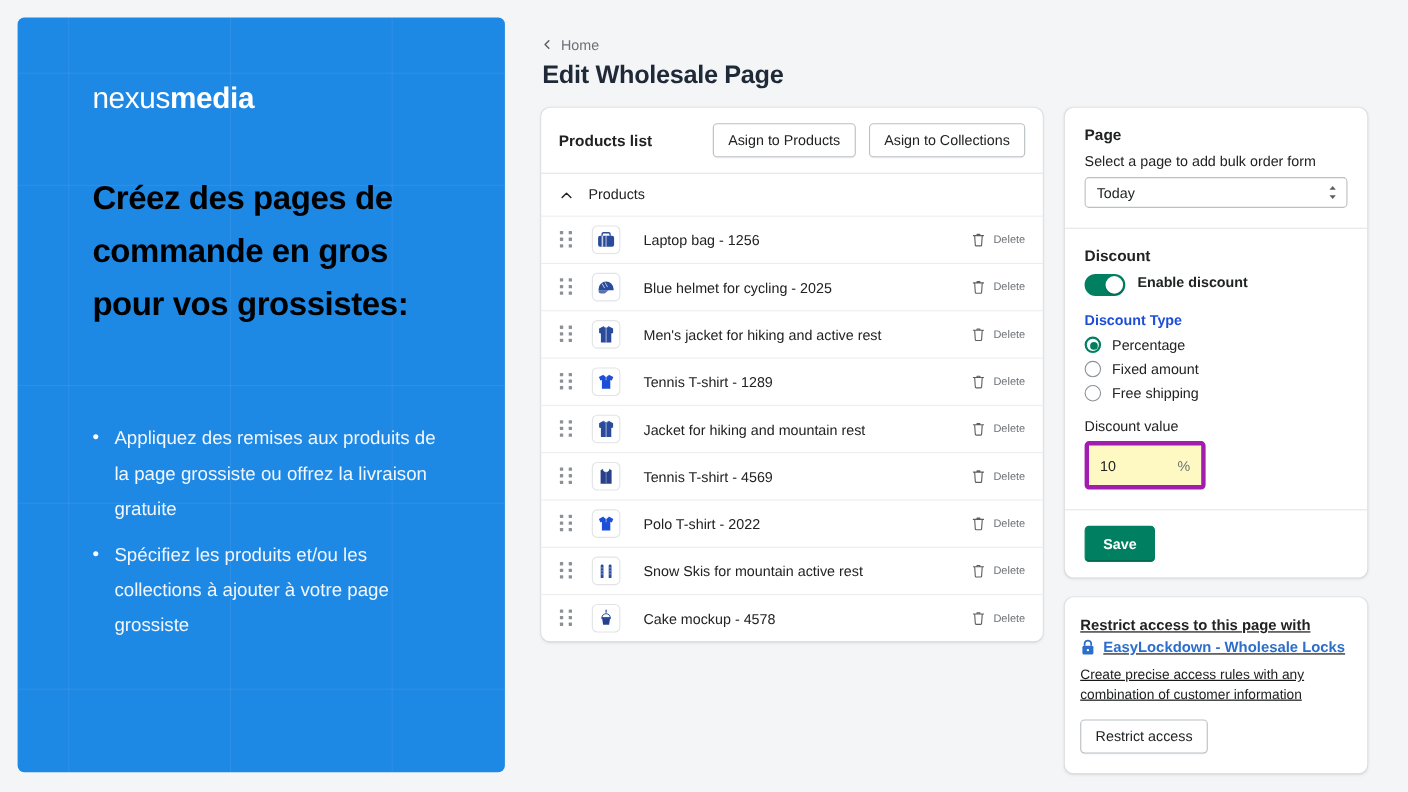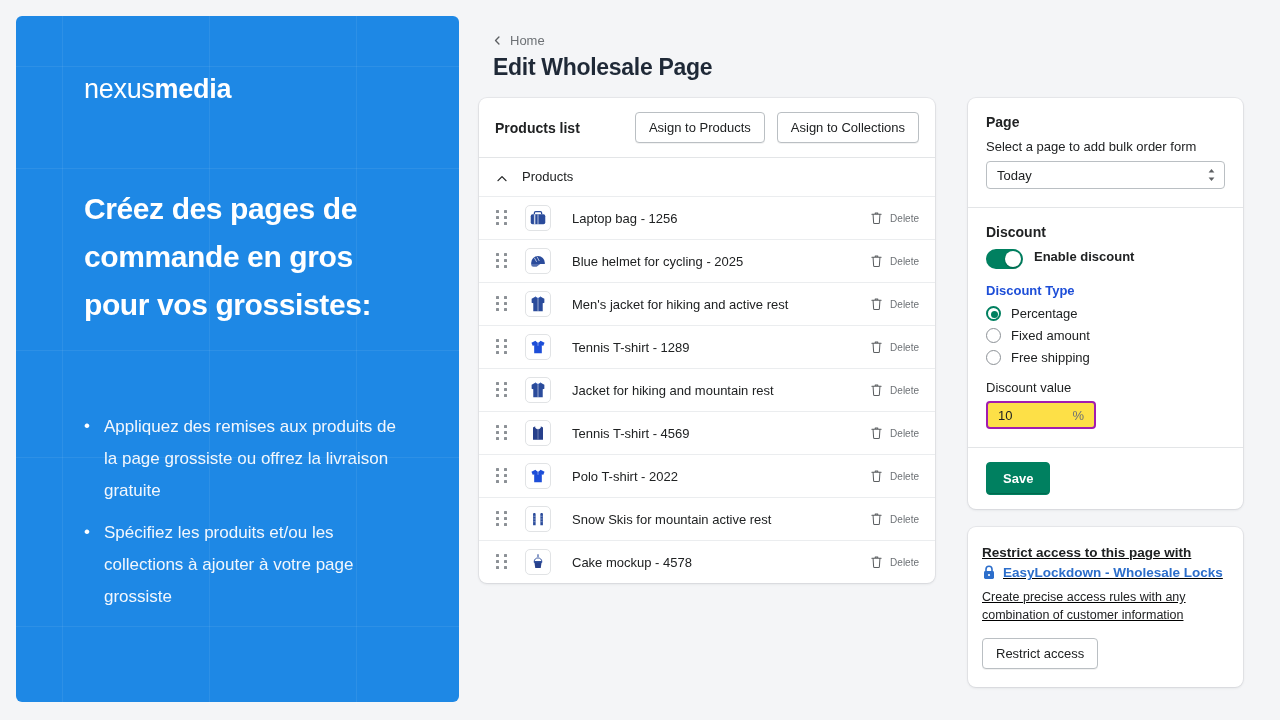--- a/index.html
+++ b/index.html
@@ -25,23 +25,23 @@
   }
   .promo-grid i.v { top: 0; bottom: 0; width: 1px; }
   .promo-grid i.h { left: 0; right: 0; height: 1px; }
   .promo-inner { position: relative; padding: 58px 55px 0 68px; }
   .logo {
     font-size: 27px; color: #ffffff; letter-spacing: -0.3px;
     font-weight: 300; white-space: nowrap;
   }
   .logo b { font-weight: 700; }
   .promo-head {
-    margin-top: 80px;
+    margin-top: 52px;
     font-size: 30px; line-height: 48px; font-weight: 700;
-    color: #ffffff; letter-spacing: -0.4px;
+    color: #000000; letter-spacing: -0.4px;
     max-width: 330px;
   }
   .promo-list { margin-top: 82px; list-style: none; max-width: 330px; }
   .promo-list li {
     position: relative; padding-left: 20px;
     font-size: 17px; line-height: 32px; color: #f2f7fd;
     margin-bottom: 10px;
   }
   .promo-list li:before {
     content: "•"; position: absolute; left: 0; top: -1px;
@@ -64,21 +64,21 @@
     font-size: 23px; font-weight: 700; color: #1f2937;
     letter-spacing: -0.3px;
   }
 
   
   .card {
     background: #ffffff; border-radius: 8px;
     box-shadow: 0 0 0 1px rgba(22,29,37,0.05), 0 1px 3px rgba(22,29,37,0.10);
   }
   .products-card {
-    position: absolute; left: 4px; top: 98px;
+    position: absolute; left: 17px; top: 98px;
     width: 456px;
   }
   .products-head {
     display: flex; align-items: center;
     padding: 14px 16px; gap: 12px;
   }
   .products-head .ttl {
     font-size: 14px; font-weight: 600; color: #202223;
     flex: 1;
   }
@@ -166,22 +166,22 @@
   }
   .radio.on { border: 2px solid #008060; }
   .radio.on:after {
     content: ""; position: absolute; left: 3px; top: 3px;
     width: 7px; height: 7px; border-radius: 50%; background: #008060;
   }
   .radio-lbl { font-size: 13px; color: #202223; }
 
   .dv-label { font-size: 13px; color: #202223; margin: 15px 0 6px 0; }
   .dv-wrap {
-    position: relative; width: 110px; height: 28px;
-    border: 2px solid #a21caf; border-radius: 4px; background: #fde047;
+    position: relative; width: 110px; height: 44px;
+    border: 4px solid #a21caf; border-radius: 4px; background: #fef9c3;
     display: flex; align-items: center;
   }
   .dv-wrap input {
     border: none; outline: none; background: transparent;
     font-family: inherit; font-size: 13px; color: #202223;
     padding: 0 10px; width: 100%; height: 100%;
   }
   .dv-suffix {
     position: absolute; right: 10px; font-size: 13px; color: #6d7175;
   }

